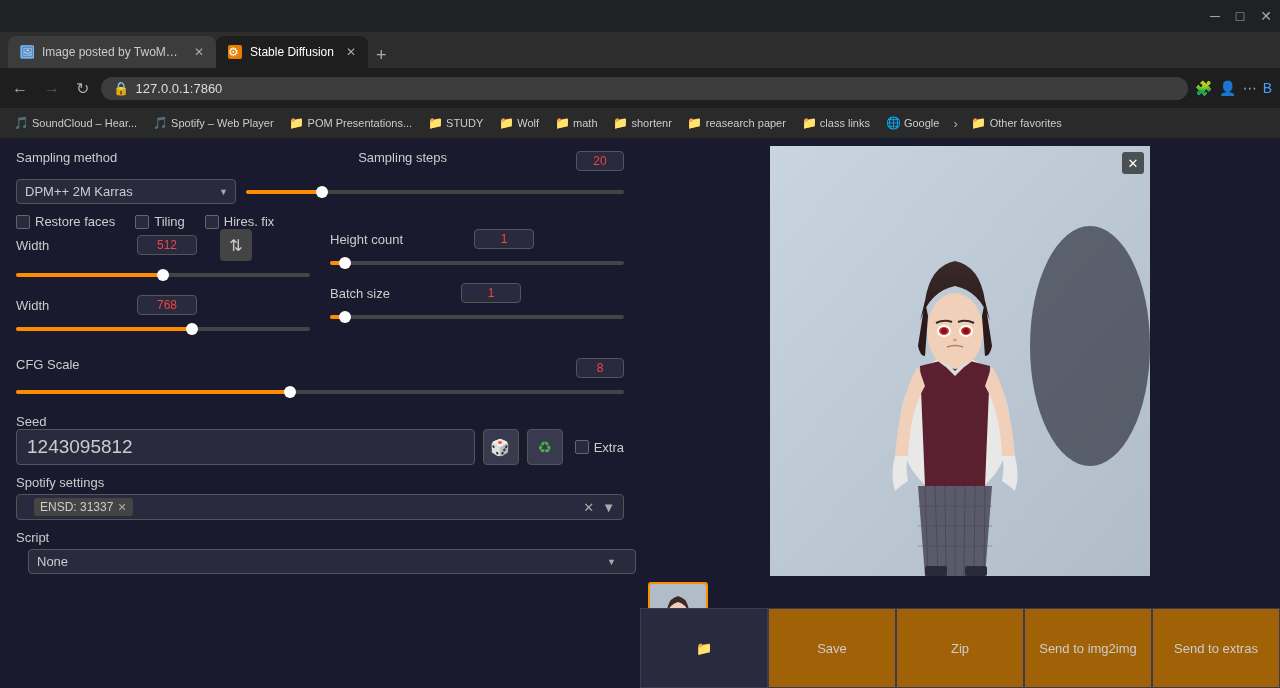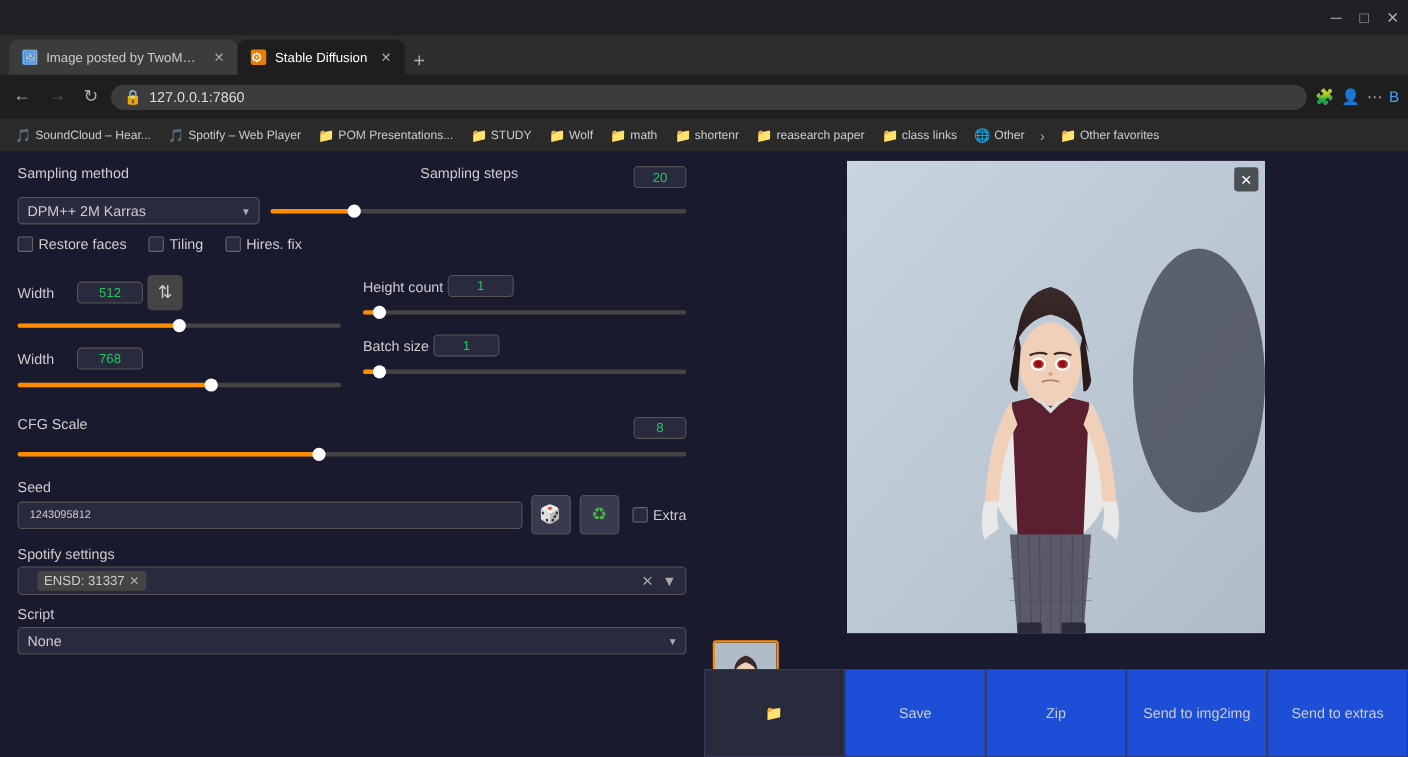--- a/index.html
+++ b/index.html
@@ -199,32 +199,33 @@
       border-radius: 50%;
       position: absolute;
       top: 50%;
       transform: translateY(-50%);
       cursor: pointer;
     }
     .slider-value-box {
       background: #2a2a3e;
       border: 1px solid #555;
       border-radius: 4px;
-      color: #22c55e;
+      color: #ef4444;
       padding: 2px 6px;
       font-size: 12px;
       min-width: 48px;
       text-align: center;
+      margin-left: 48px;
     }
 
     .checkbox-group {
       display: flex;
       align-items: flex-start;
       gap: 20px;
-      margin-bottom: 21px;
+      margin-bottom: 0;
     }
     .checkbox-item {
       display: flex;
       align-items: center;
       gap: 5px;
       cursor: pointer;
     }
     .checkbox-box {
       width: 14px;
       height: 14px;
@@ -237,21 +238,21 @@
       display: flex;
       gap: 20px;
       margin-bottom: 8px;
     }
     .col-left { flex: 1; }
     .col-right { flex: 1; }
 
     .dim-row {
       display: flex;
       align-items: center;
-      gap: 4px;
+      gap: 23px;
       margin-bottom: 4px;
     }
     .dim-label {
       min-width: 50px;
       color: #ccc;
       font-size: 13px;
     }
 
     .swap-btn {
       width: 32px;
@@ -273,21 +274,21 @@
       gap: 8px;
       margin-bottom: 10px;
     }
     .seed-input {
       flex: 1;
       background: #2a2a3e;
       border: 1px solid #555;
       border-radius: 4px;
       color: #ccc;
       padding: 6px 10px;
-      font-size: 10px;
+      font-size: 19px;
     }
     .icon-btn {
       width: 36px;
       height: 36px;
       background: #3a3a4e;
       border: 1px solid #555;
       border-radius: 4px;
       color: #ccc;
       cursor: pointer;
       display: flex;
@@ -405,21 +406,21 @@
       position: fixed;
       bottom: 0;
       left: 640px;
       right: 0;
       height: 80px;
       display: flex;
       background: #1a1a2e;
     }
     .action-btn {
       flex: 1;
-      background: #1d4ed8;
+      background: #a16207;
       border: 1px solid #3a3a5e;
       color: #ccc;
       cursor: pointer;
       font-size: 13px;
       font-weight: 500;
       display: flex;
       align-items: center;
       justify-content: center;
       text-align: center;
       padding: 8px 4px;
@@ -519,21 +520,21 @@
     <div class="bookmark-item">
       <span class="bookmark-icon bm-folder">📁</span>
       <span>reasearch paper</span>
     </div>
     <div class="bookmark-item">
       <span class="bookmark-icon bm-folder">📁</span>
       <span>class links</span>
     </div>
     <div class="bookmark-item">
       <span class="bookmark-icon">🌐</span>
-      <span>Other</span>
+      <span>Google</span>
     </div>
     <span style="color:#aaa;padding:0 4px;font-size:13px;">›</span>
     <div class="bookmark-item">
       <span class="bookmark-icon bm-folder">📁</span>
       <span>Other favorites</span>
     </div>
   </div>
 </div>
 
 <div class="main-layout">
@@ -664,21 +665,21 @@
           <span class="tag-ctrl-btn">✕</span>
           <span class="tag-ctrl-btn">▼</span>
         </div>
       </div>
     </div>
 
     
     <div class="script-row">
       <span class="section-label">Script</span>
       <div class="dropdown-wrapper" style="width:100%;margin-top:4px;">
-        <select class="select-dropdown" style="width:100%;">
+        <select class="select-dropdown" style="width:100%;margin-left:12px;">
           <option>None</option>
         </select>
       </div>
     </div>
 
   </div>
 
   <div class="right-panel">
     <div class="image-container">
       <div class="main-image">

